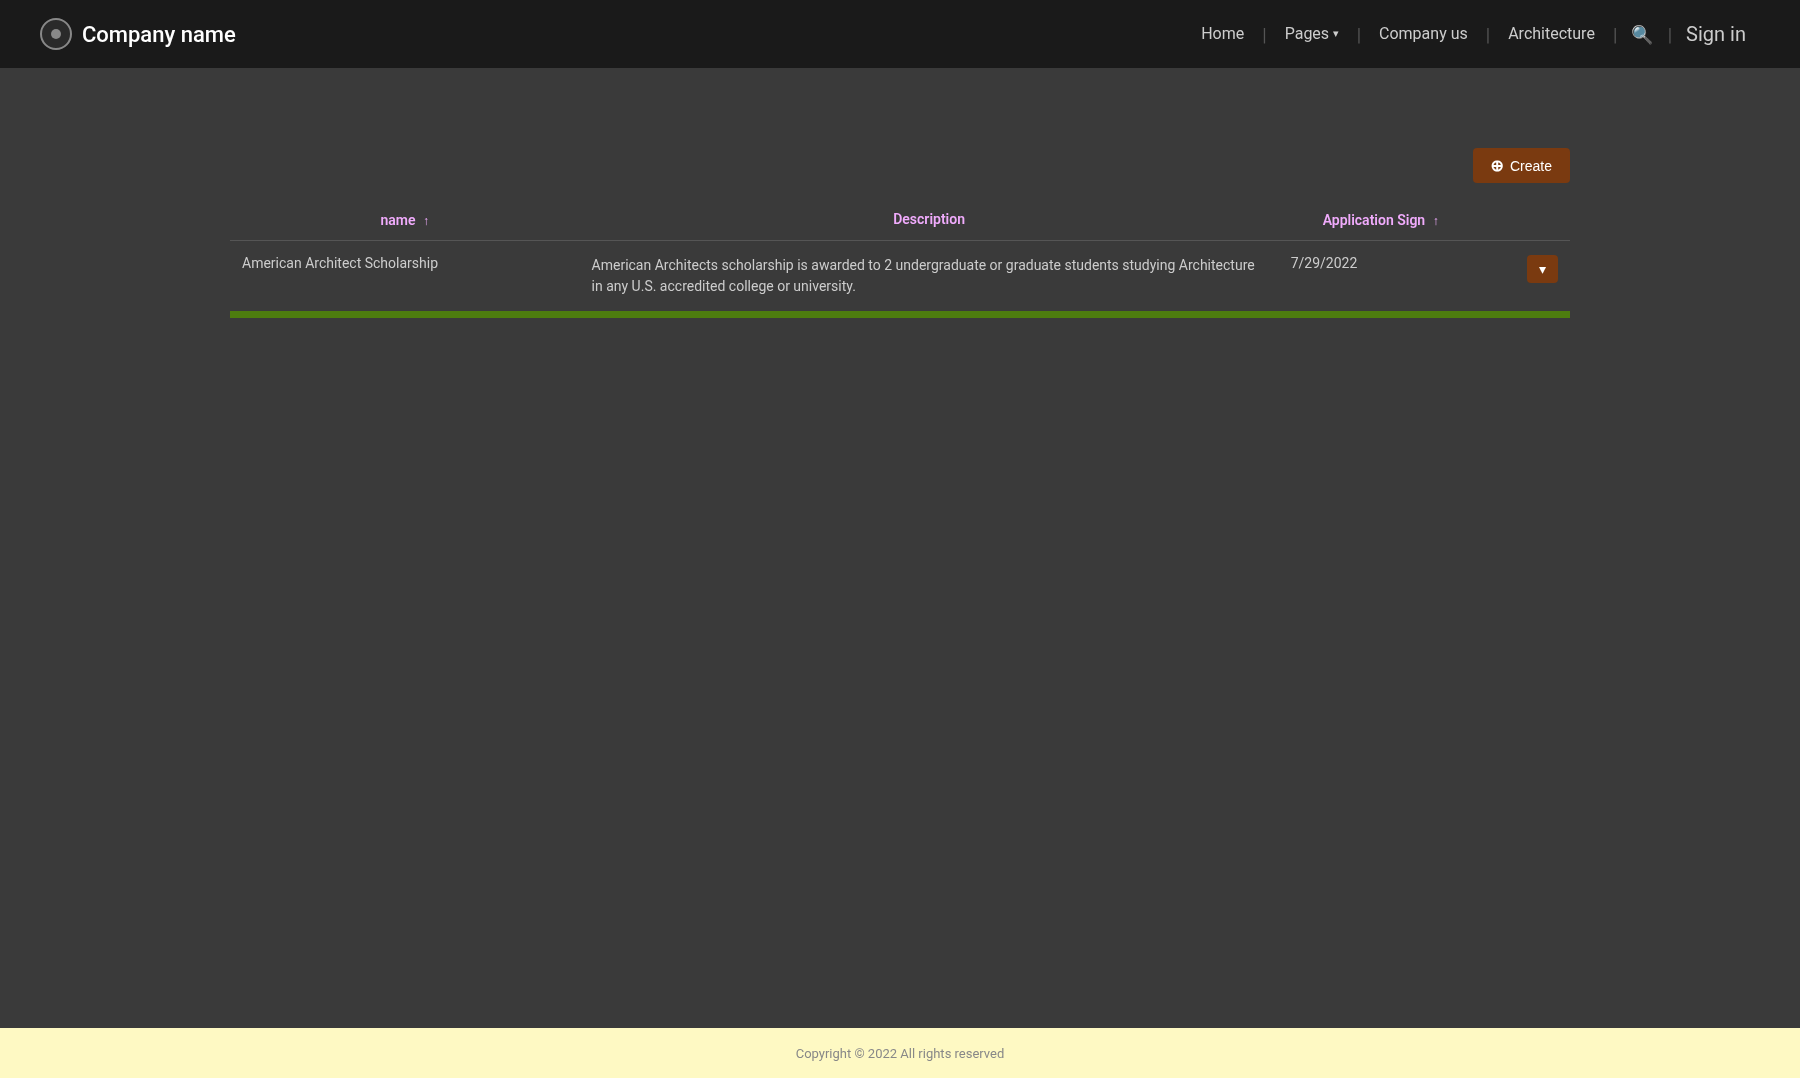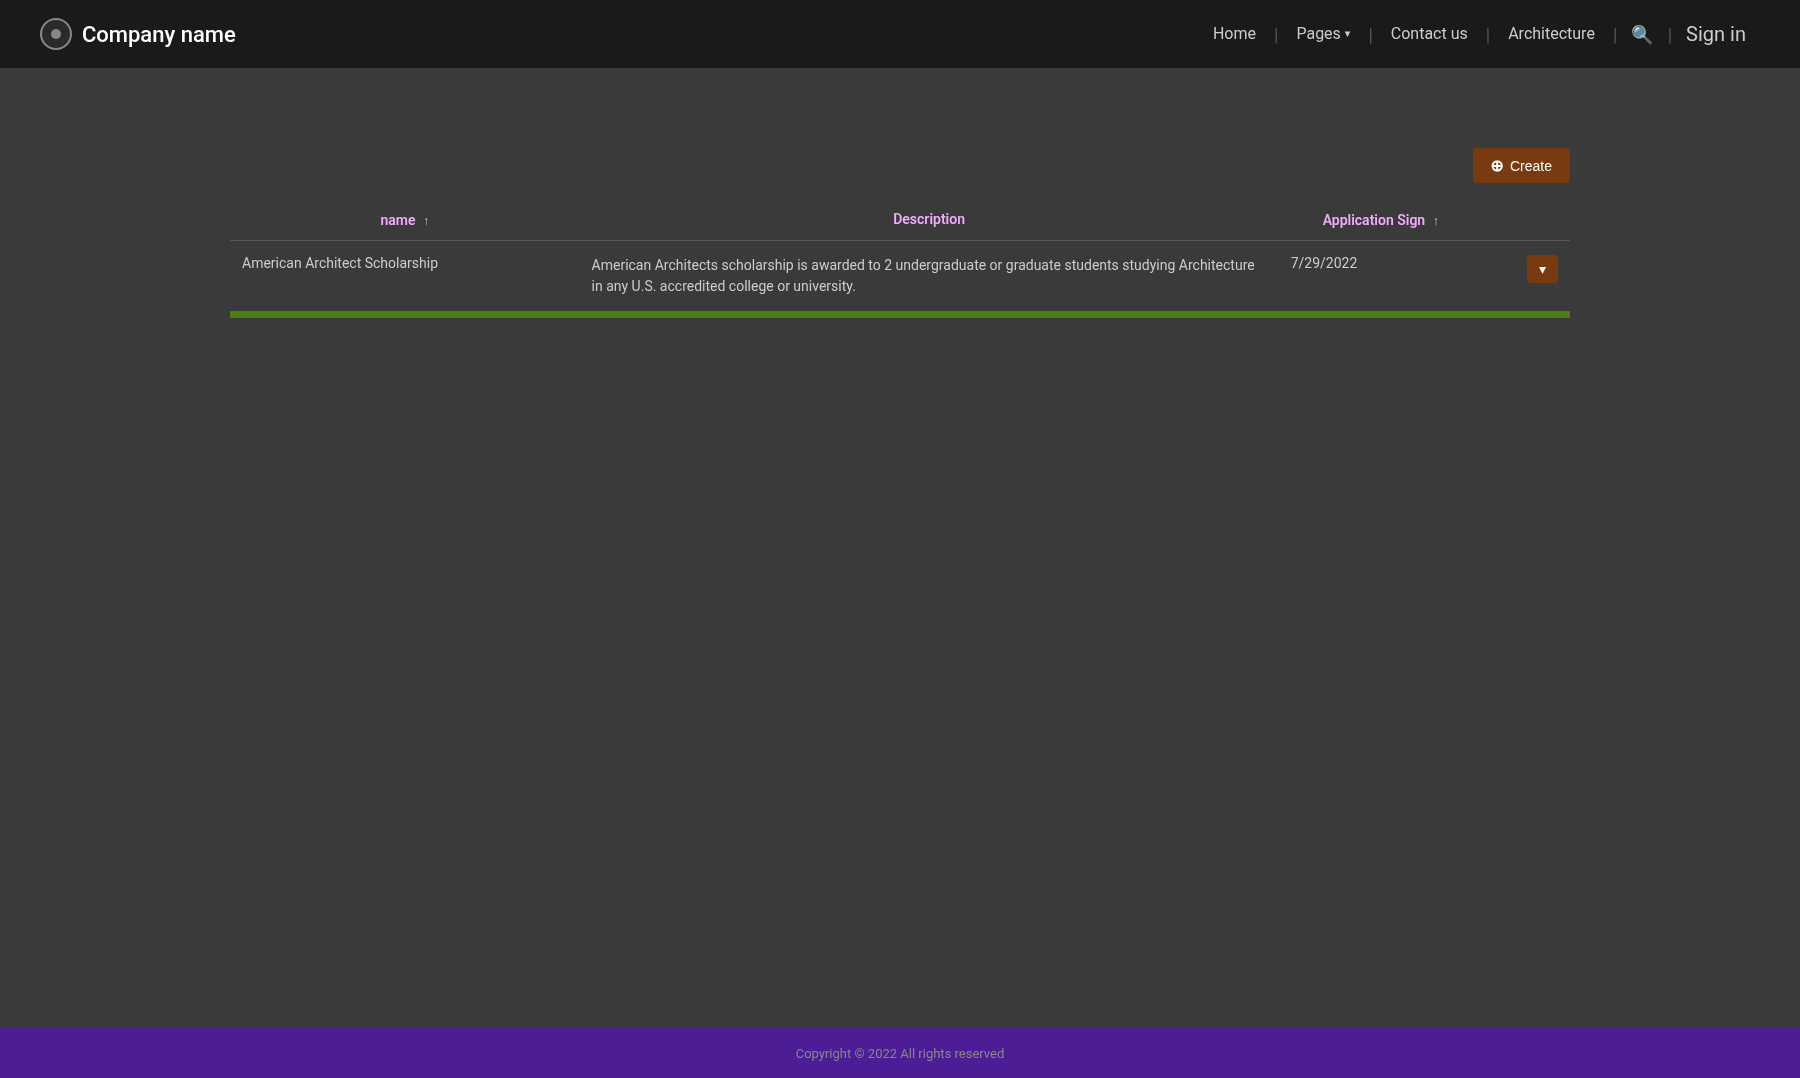--- a/index.html
+++ b/index.html
@@ -197,21 +197,21 @@
       color: #ffffff;
       border: none;
       border-radius: 4px;
       padding: 6px 12px;
       cursor: pointer;
       font-size: 14px;
     }
 
     
     .footer {
-      background-color: #4c1d95;
+      background-color: #fef9c3;
       height: 50px;
       display: flex;
       align-items: center;
       justify-content: center;
       color: #888;
       font-size: 13px;
       flex-shrink: 0;
       margin-top: auto;
     }
   </style>
@@ -228,21 +228,21 @@
     <a class="nav-item" href="#">
       <span>Home</span>
     </a>
     <span class="nav-separator">|</span>
     <a class="nav-item" href="#">
       <span>Pages</span>
       <span style="font-size:11px;">▾</span>
     </a>
     <span class="nav-separator">|</span>
     <a class="nav-item" href="#">
-      <span>Contact us</span>
+      <span>Company us</span>
     </a>
     <span class="nav-separator">|</span>
     <a class="nav-item" href="#">
       <span>Architecture</span>
     </a>
     <span class="nav-separator">|</span>
     <span class="nav-search-icon">🔍</span>
     <span class="nav-separator">|</span>
     <span class="nav-signin">Sign in</span>
   </div>

